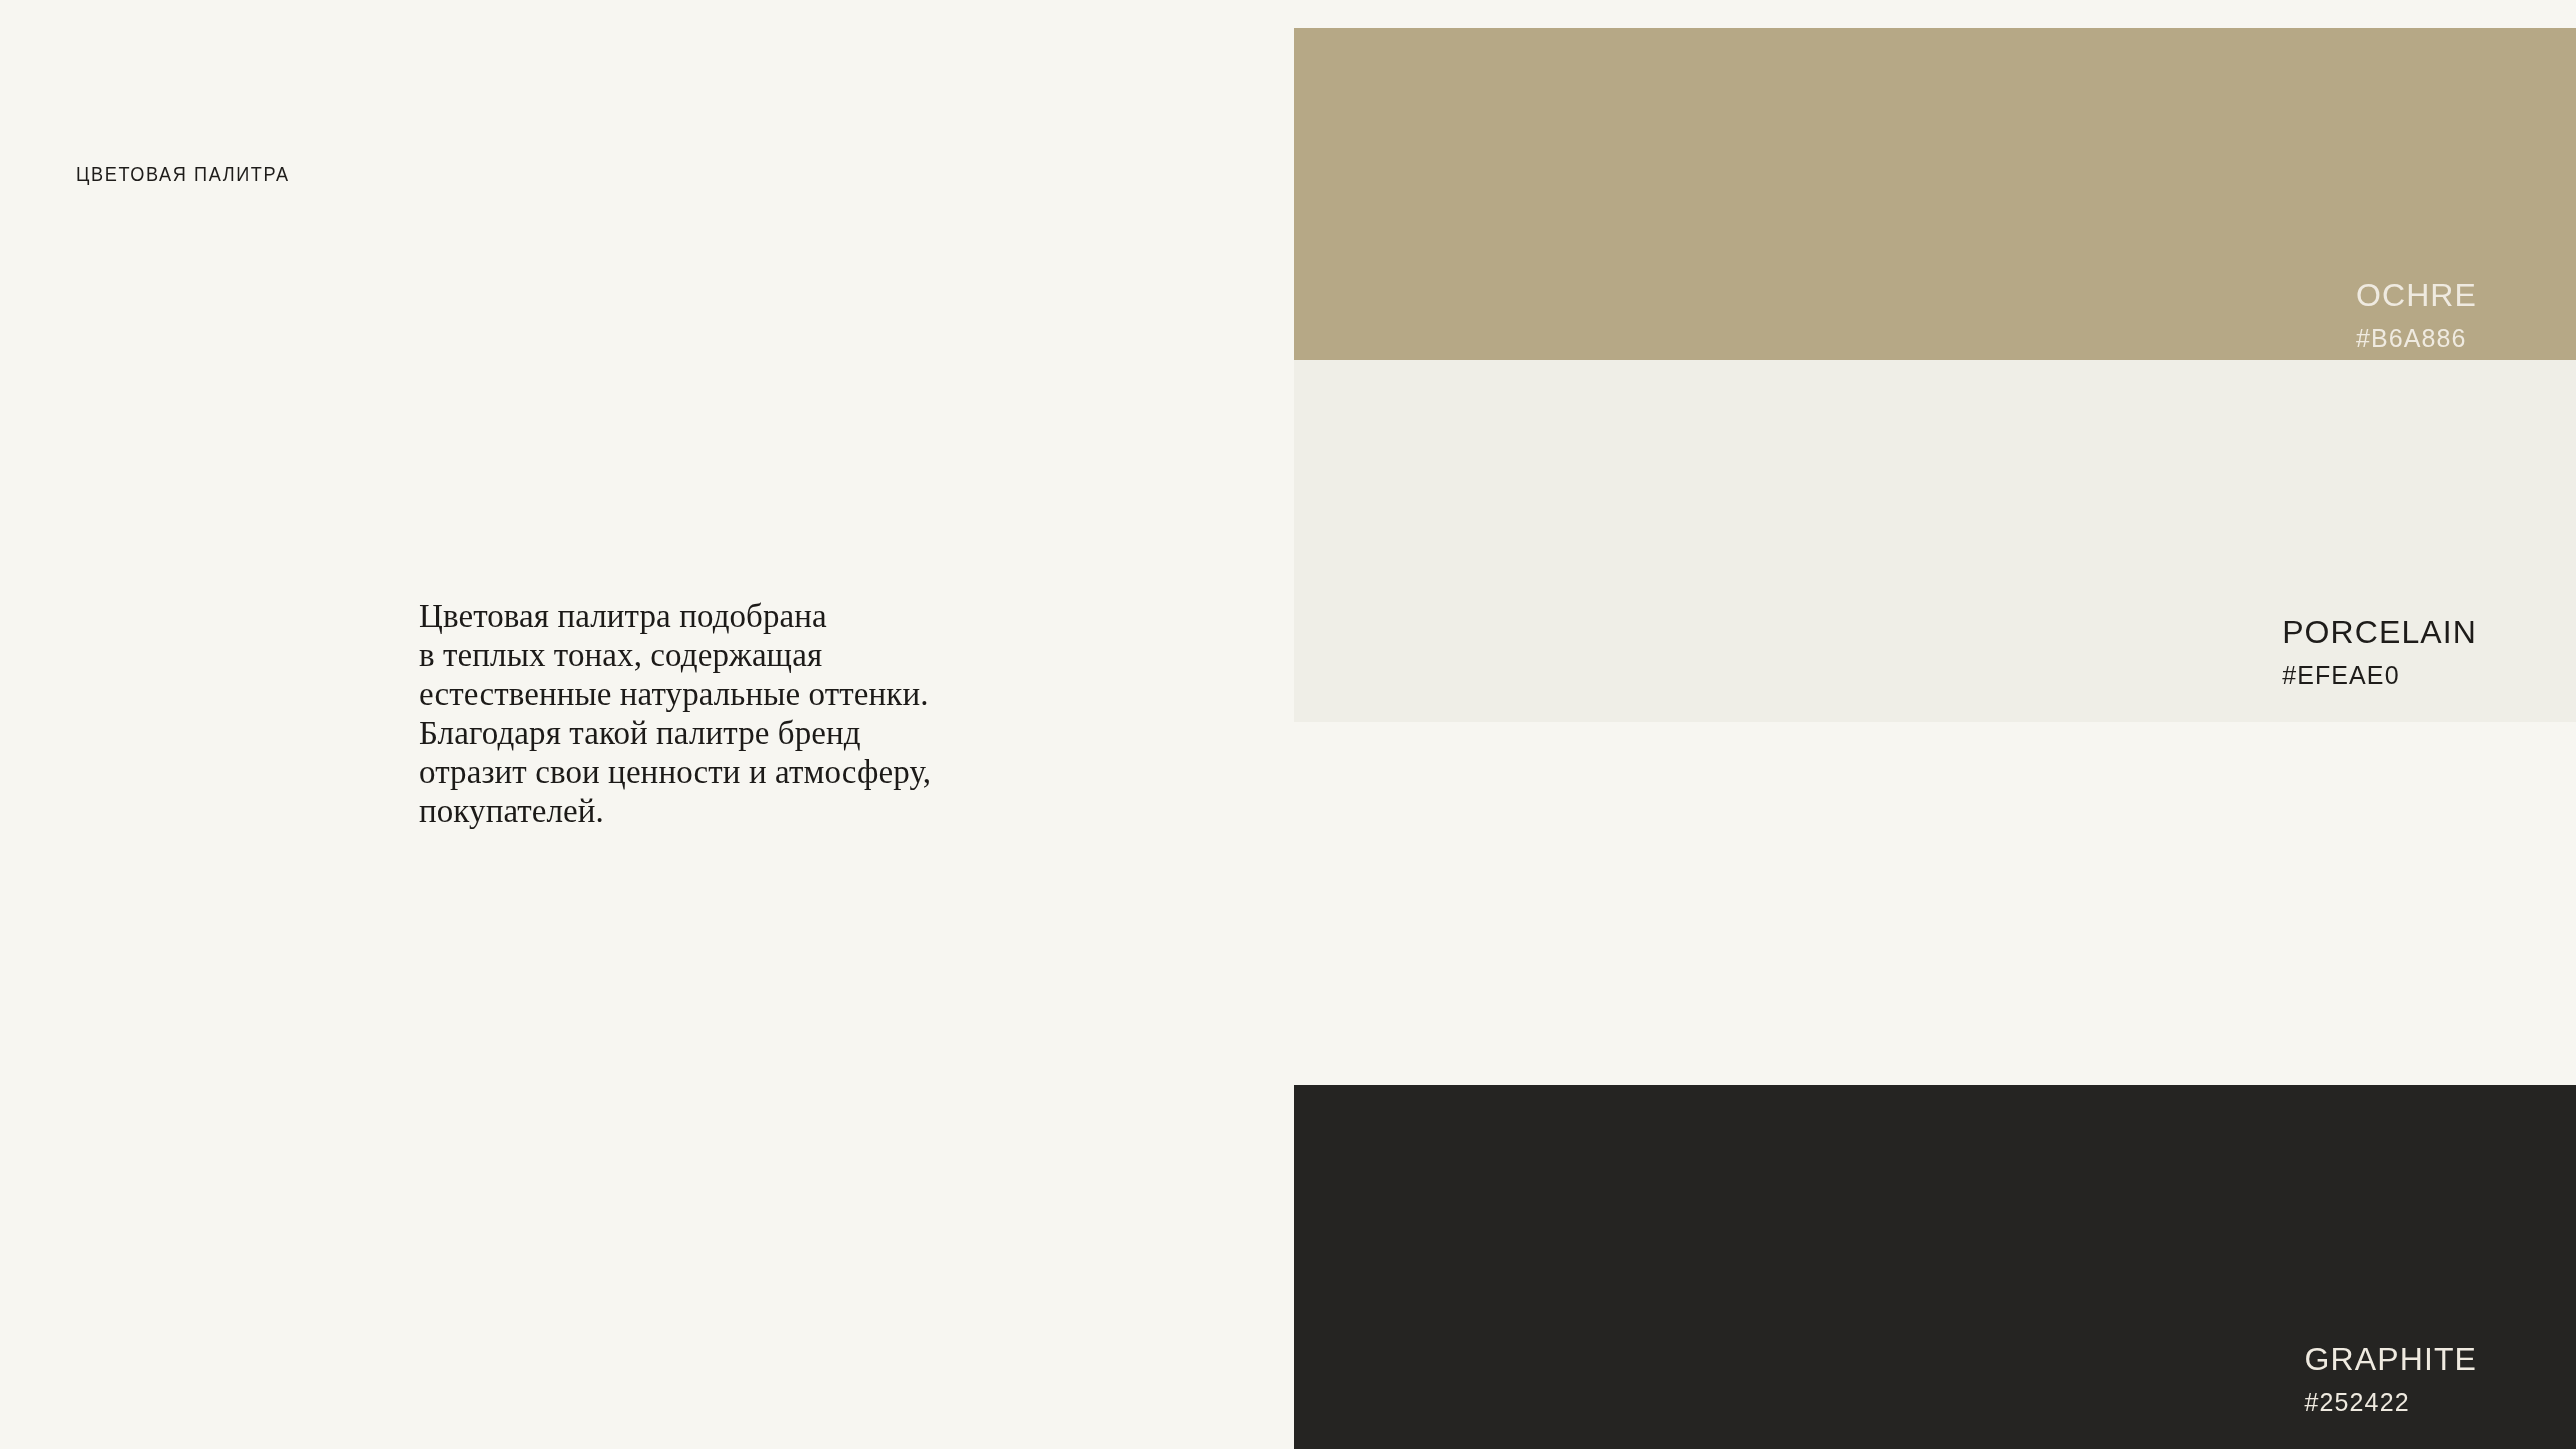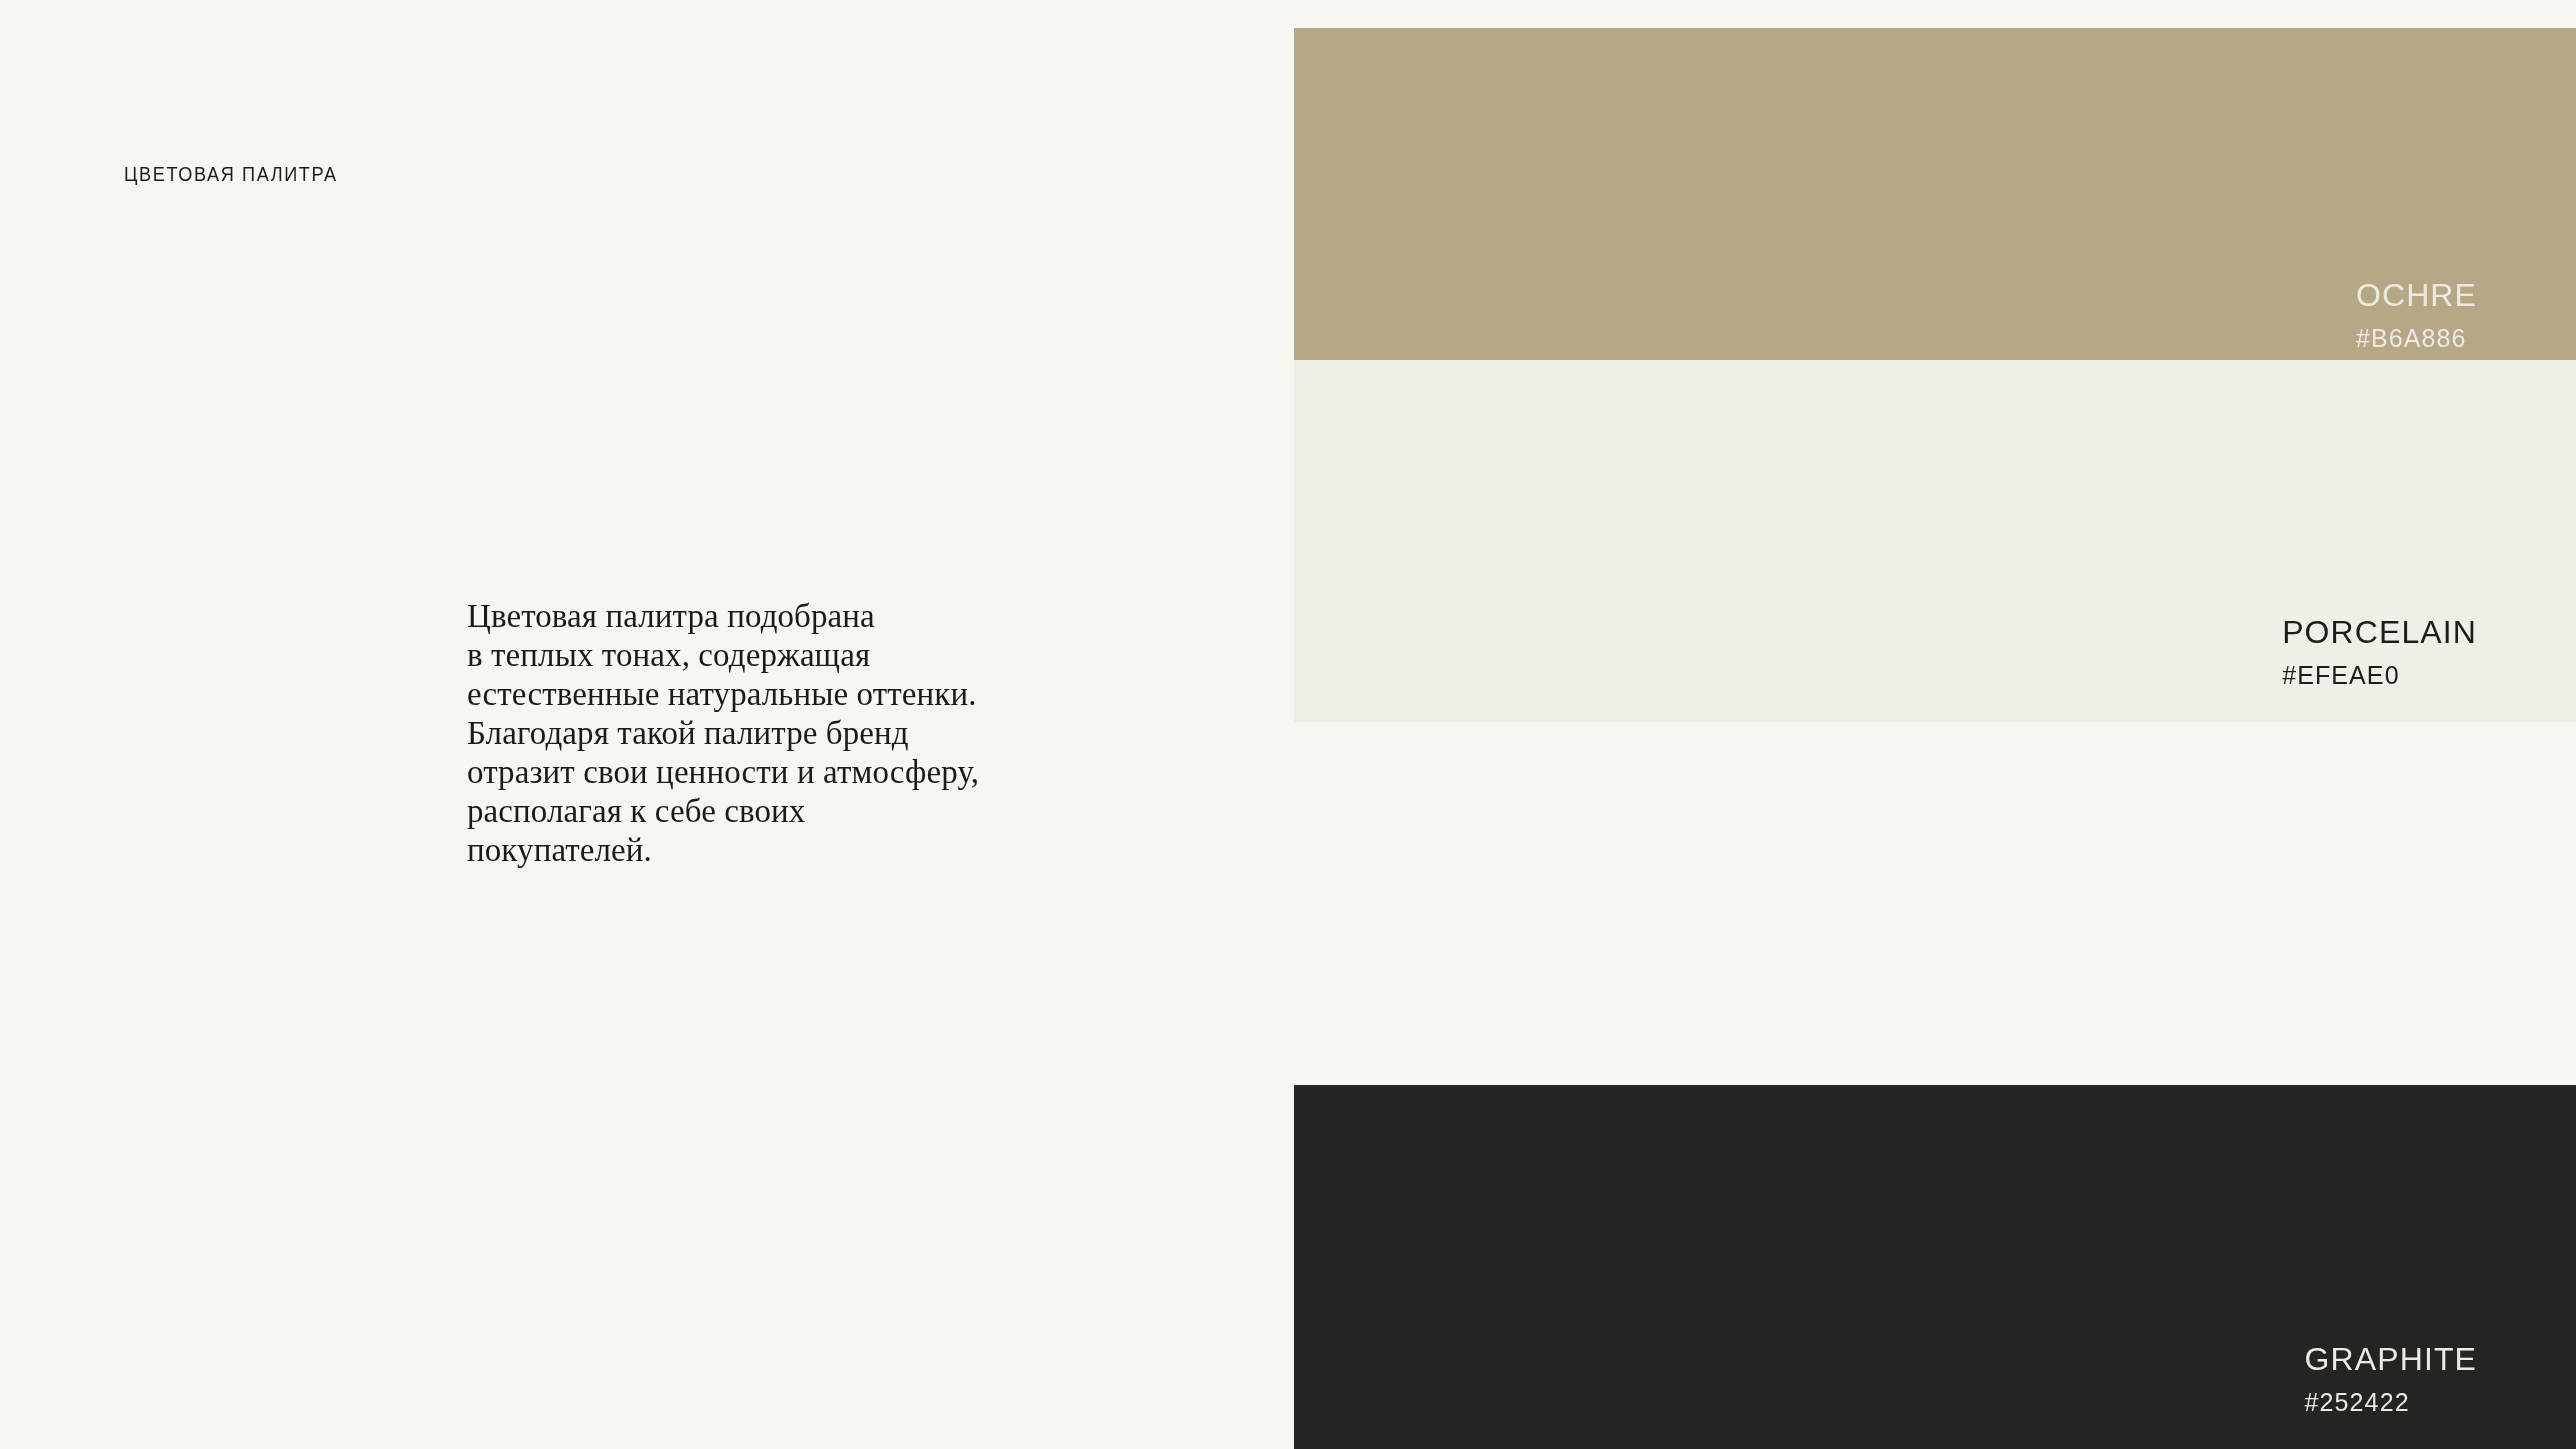--- a/index.html
+++ b/index.html
@@ -24,21 +24,20 @@
   }
 
   
   .left-panel {
     position: absolute;
     left: 0;
     top: 0;
     width: 1294px;
     height: 1291px;
     background: #F7F6F1;
-    margin-left: 48px;
   }
 
   .section-title {
     position: absolute;
     left: 76px;
     top: 163px;
     font-family: "Liberation Sans", sans-serif;
     font-size: 19.3px;
     font-weight: 400;
     letter-spacing: 1.7px;
@@ -122,21 +121,20 @@
   <div class="left-panel" style="background: rgb(247, 246, 241);">
 
     <div class="section-title" style="color: rgb(30, 28, 26);">ЦВЕТОВАЯ ПАЛИТРА</div>
 
     <div class="body-copy" style="color: rgb(28, 26, 24);">
       <span class="line">Цветовая палитра подобрана</span>
       <span class="line">в теплых тонах, содержащая</span>
       <span class="line">естественные натуральные оттенки.</span>
       <span class="line">Благодаря такой палитре бренд</span>
       <span class="line">отразит свои ценности и атмосферу,</span>
-      <span class="line">располагая к себе своих</span>
       <span class="line">покупателей.</span>
     </div>
 
   </div>
 
   <div class="swatch-stack">
 
     <div class="swatch" id="swatch-0" style="background-color: rgb(182, 168, 134); margin-top: 28px;">
       <div class="swatch-label" id="label-0" style="color: rgb(239, 234, 224);">
         <span class="swatch-name">OCHRE</span>

